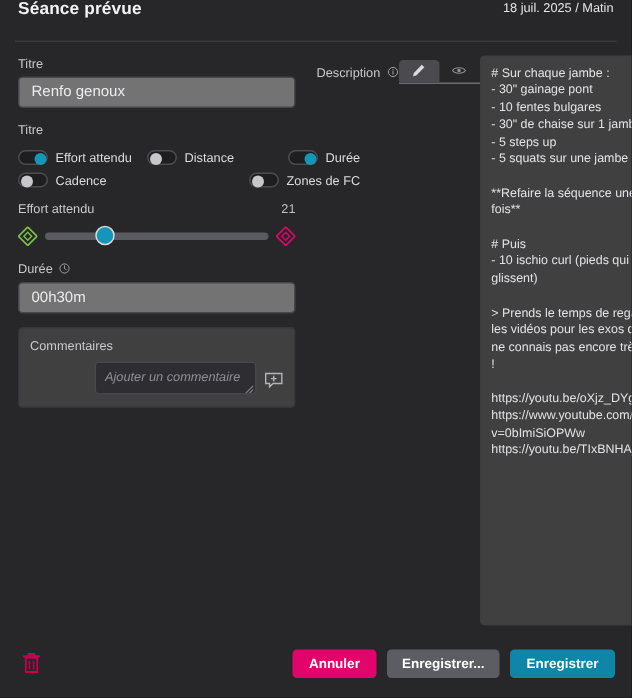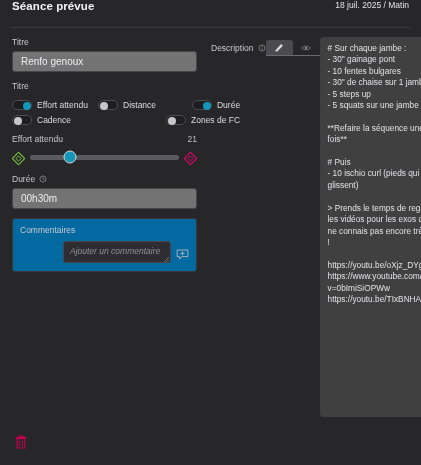--- a/index.html
+++ b/index.html
@@ -154,21 +154,21 @@
     transform: translate(-50%, -50%);
     width: 13px; height: 13px;
     border-radius: 50%;
     background: #1396b8;
     border: 1.5px solid #d7d7db;
   }
 
   
   .comments-box {
     margin-top: 9px;
-    background: #0369a1;
+    background: #404040;
     border: 1px solid #37373b;
     border-radius: 3px;
     padding: 6px 7px 8px 7px;
   }
   .comments-title { font-size: 8.5px; color: #c9c9cd; margin-bottom: 6px; }
   .comment-entry { display: flex; align-items: flex-end; gap: 5px; padding-left: 43px; }
   .comment-area {
     position: relative;
     flex: 1 1 auto;
     height: 22px;
@@ -435,14 +435,19 @@
 
   <div class="footer">
     <span class="trash-btn">
       <svg viewBox="0 0 14 16">
         <path d="M5 2 h4 v1.6 h-4 z" fill="none" stroke="#c4004f" stroke-width="1.2"></path>
         <path d="M2 3.6 h10" stroke="#c4004f" stroke-width="1.4" stroke-linecap="round"></path>
         <path d="M3.2 4.6 h7.6 v9.4 h-7.6 z" fill="none" stroke="#c4004f" stroke-width="1.2"></path>
         <path d="M5.6 6.6 v5.6 M8.4 6.6 v5.6" stroke="#c4004f" stroke-width="1"></path>
       </svg>
     </span>
+    <div class="footer-actions">
+      <div class="btn btn-cancel">Annuler</div>
+      <div class="btn btn-saveas">Enregistrer...</div>
+      <div class="btn btn-save">Enregistrer</div>
+    </div>
   </div>
 </div>
 
 </body></html>

